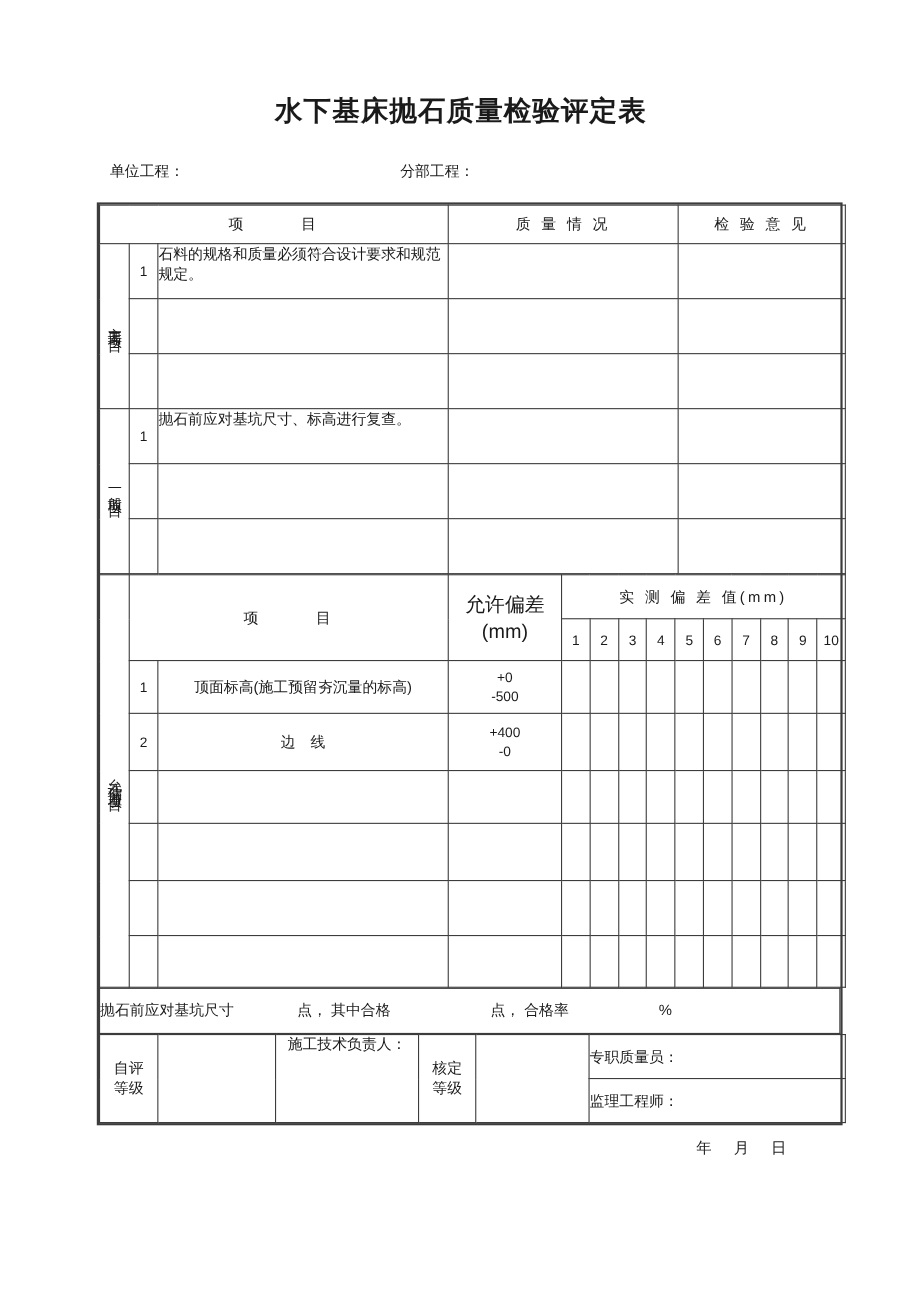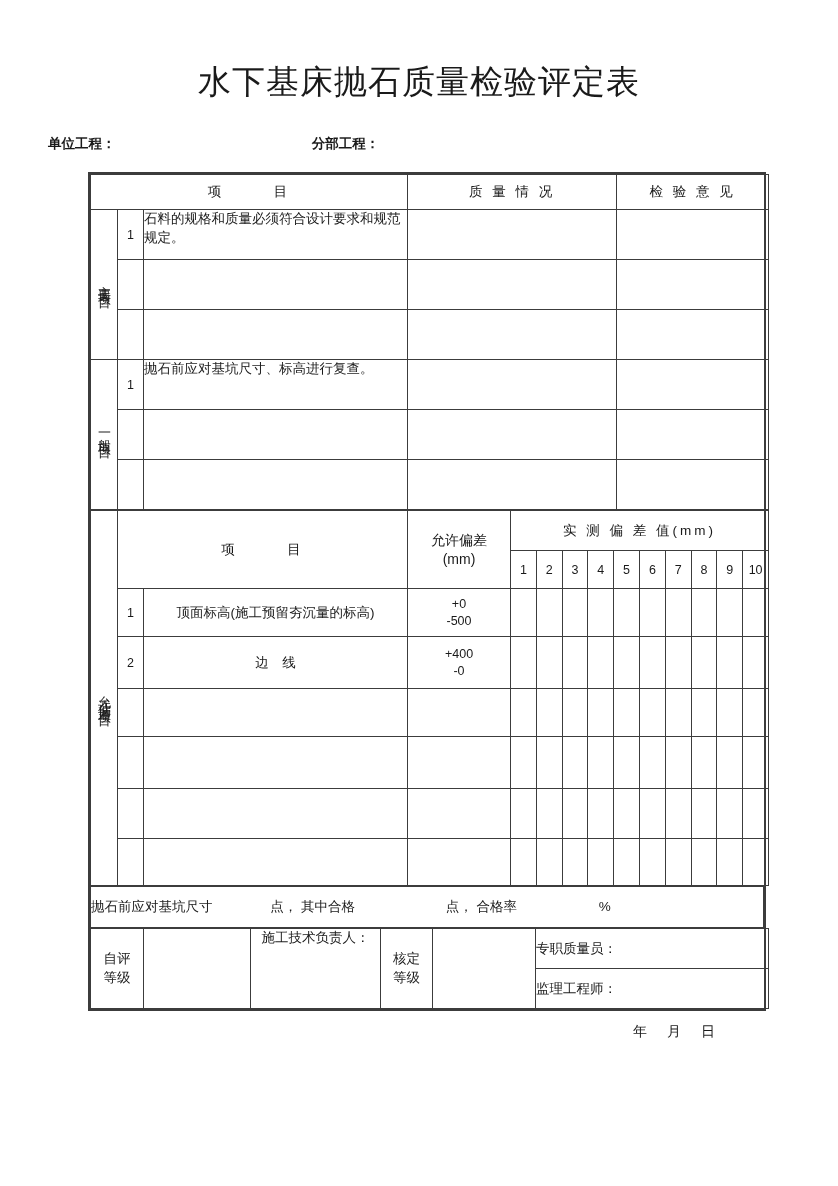--- a/index.html
+++ b/index.html
@@ -4,28 +4,28 @@
 <style>
   * { box-sizing: border-box; margin: 0; padding: 0; }
   html, body { background: #ffffff; }
   body {
     width: 838px; height: 1186px;
     font-family: "Liberation Sans", sans-serif;
     color: #1a1a1a;
     position: relative;
   }
   .title {
-    padding-top: 60px;
+    padding-top: 84px;
     text-align: center;
-    font-size: 33px;
-    font-weight: normal;
+    font-size: 25px;
+    font-weight: bold;
     letter-spacing: 1px;
   }
   .fields { margin-top: 30px; font-size: 13.5px; }
-  .field-row { padding-left: 48px; height: 24px; margin-bottom: 13px; white-space: nowrap; font-weight: bold; }
+  .field-row { padding-left: 100px; height: 24px; margin-bottom: 13px; white-space: nowrap; }
   .f { display: inline-block; vertical-align: top; }
   .f.w1 { width: 260px; }
   .f.w2 { width: 270px; }
 
   .tables {
     width: 678px;
     margin: 9px 0 0 88px;
     border: 2px solid #3c3c3c;
   }
   table.t {
@@ -45,21 +45,21 @@
   .desc { text-align: left; vertical-align: top; padding: 6px 8px 0 8px; line-height: 1.4; }
   .vlabel-cell { text-align: center; vertical-align: middle; }
   .vlabel {
     writing-mode: vertical-rl;
     text-orientation: upright;
     letter-spacing: 4px;
     font-size: 13px;
     display: inline-block;
   }
   .pre { white-space: pre-line; line-height: 1.3; font-size: 12.5px; }
-  .tol-h { white-space: pre-line; line-height: 1.35; font-size: 14px; }
+  .tol-h { white-space: pre-line; line-height: 1.35; font-size: 18px; }
   .wrap2 {
     display: inline-block; width: 2.05em;
     word-break: break-all; line-height: 1.4; text-align: center;
   }
   .topleft { vertical-align: top; text-align: center; padding: 12px 0 0 10px; }
   .midleft { vertical-align: middle; text-align: left; padding-left: 14px; }
   .summary-cell { vertical-align: middle; padding-left: 73px; white-space: nowrap; }
   .s2 { margin-left: 54px; } .s3 { margin-left: 87px; text-align: right; } .s4 { margin-left: 78px; }
 
   .date-line {

